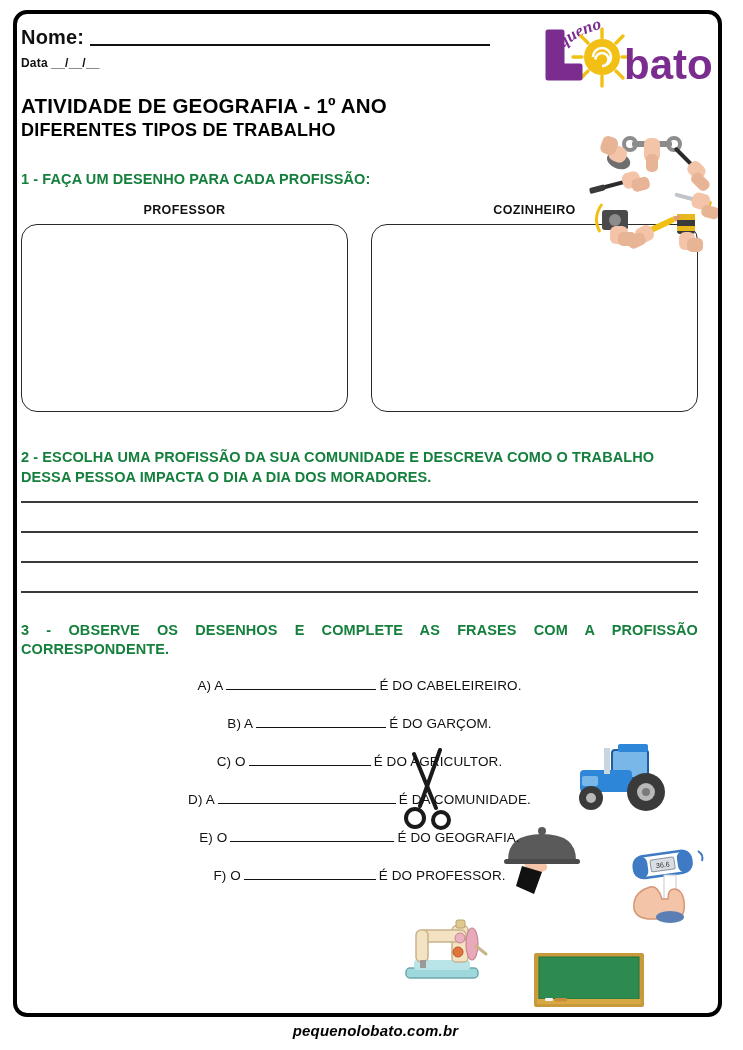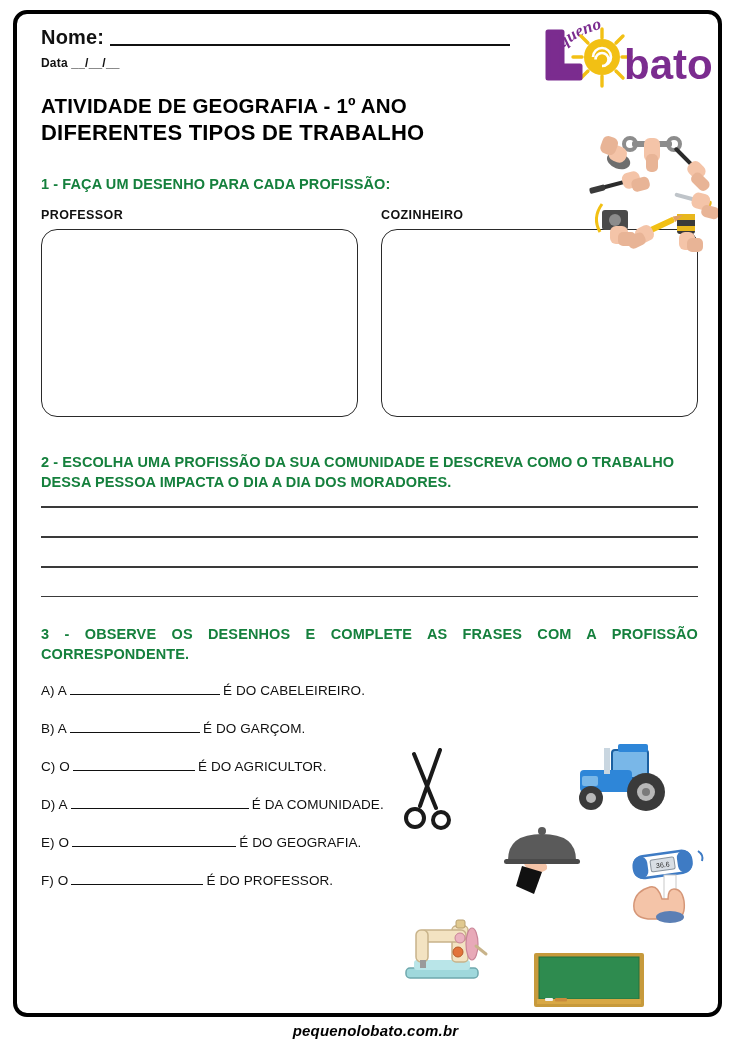--- a/index.html
+++ b/index.html
@@ -28,21 +28,21 @@
     background: #fff;
   }
 
   .content {
     position: absolute;
     left: 13px;
     top: 10px;
     width: 709px;
     height: 1007px;
     box-sizing: border-box;
-    padding: 16px 24px 0 28px;
+    padding: 16px 24px 0 8px;
   }
 
   
   .hdr-line {
     display: flex;
     align-items: flex-end;
     font-size: 20px;
     font-weight: bold;
     color: #111;
     letter-spacing: 0.2px;
@@ -76,21 +76,21 @@
     padding-right: 10px;
   }
   .title-main {
     font-size: 20.5px;
     font-weight: bold;
     color: #000;
     letter-spacing: 0.2px;
     line-height: 1.18;
   }
   .title-sub {
-    font-size: 22px;
+    font-size: 18px;
     font-weight: bold;
     color: #000;
     letter-spacing: 0.2px;
     line-height: 1.2;
     margin-top: 2px;
   }
 
   
   .hands-art {
     position: absolute;
@@ -116,21 +116,21 @@
   .sec1 { margin-top: 28px; }
 
   
   .draw-row {
     display: flex;
     gap: 23px;
     margin-top: 14px;
   }
   .draw-col { flex: 1 1 0; }
   .draw-cap {
-    text-align: left;
+    text-align: center;
     font-size: 12.5px;
     font-weight: bold;
     color: #111;
     letter-spacing: 0.4px;
     margin-bottom: 7px;
   }
   .draw-box {
     height: 188px;
     border: 1.2px solid #2a2a2a;
     border-radius: 16px;
@@ -153,20 +153,21 @@
     margin-top: 16px;
     position: relative;
     z-index: 2;
   }
   .item {
     font-size: 13.5px;
     color: #111;
     margin-bottom: 21px;
     white-space: nowrap;
     letter-spacing: 0.1px;
+    text-align: center;
   }
   .item .blank {
     display: inline-block;
     border-bottom: 1.4px solid #111;
     vertical-align: baseline;
     margin: 0 3px;
     height: 13px;
   }
 
   

